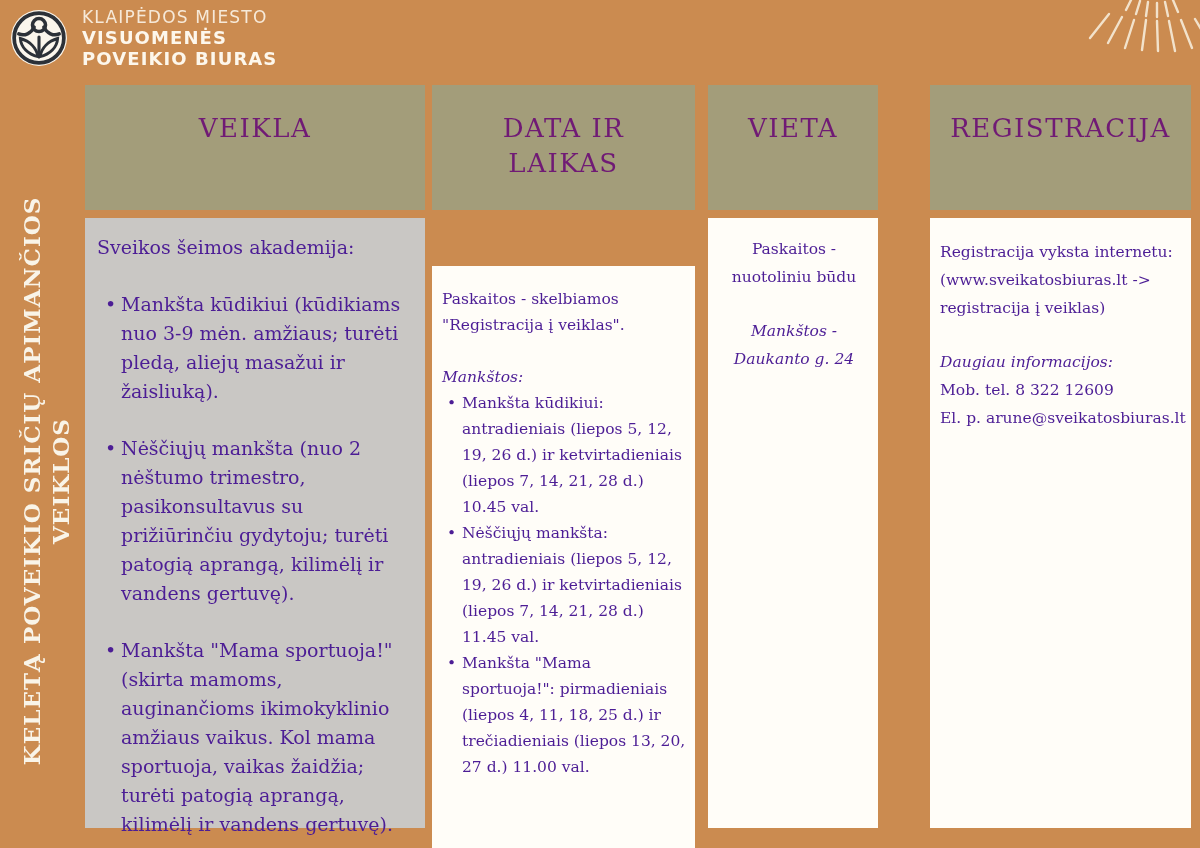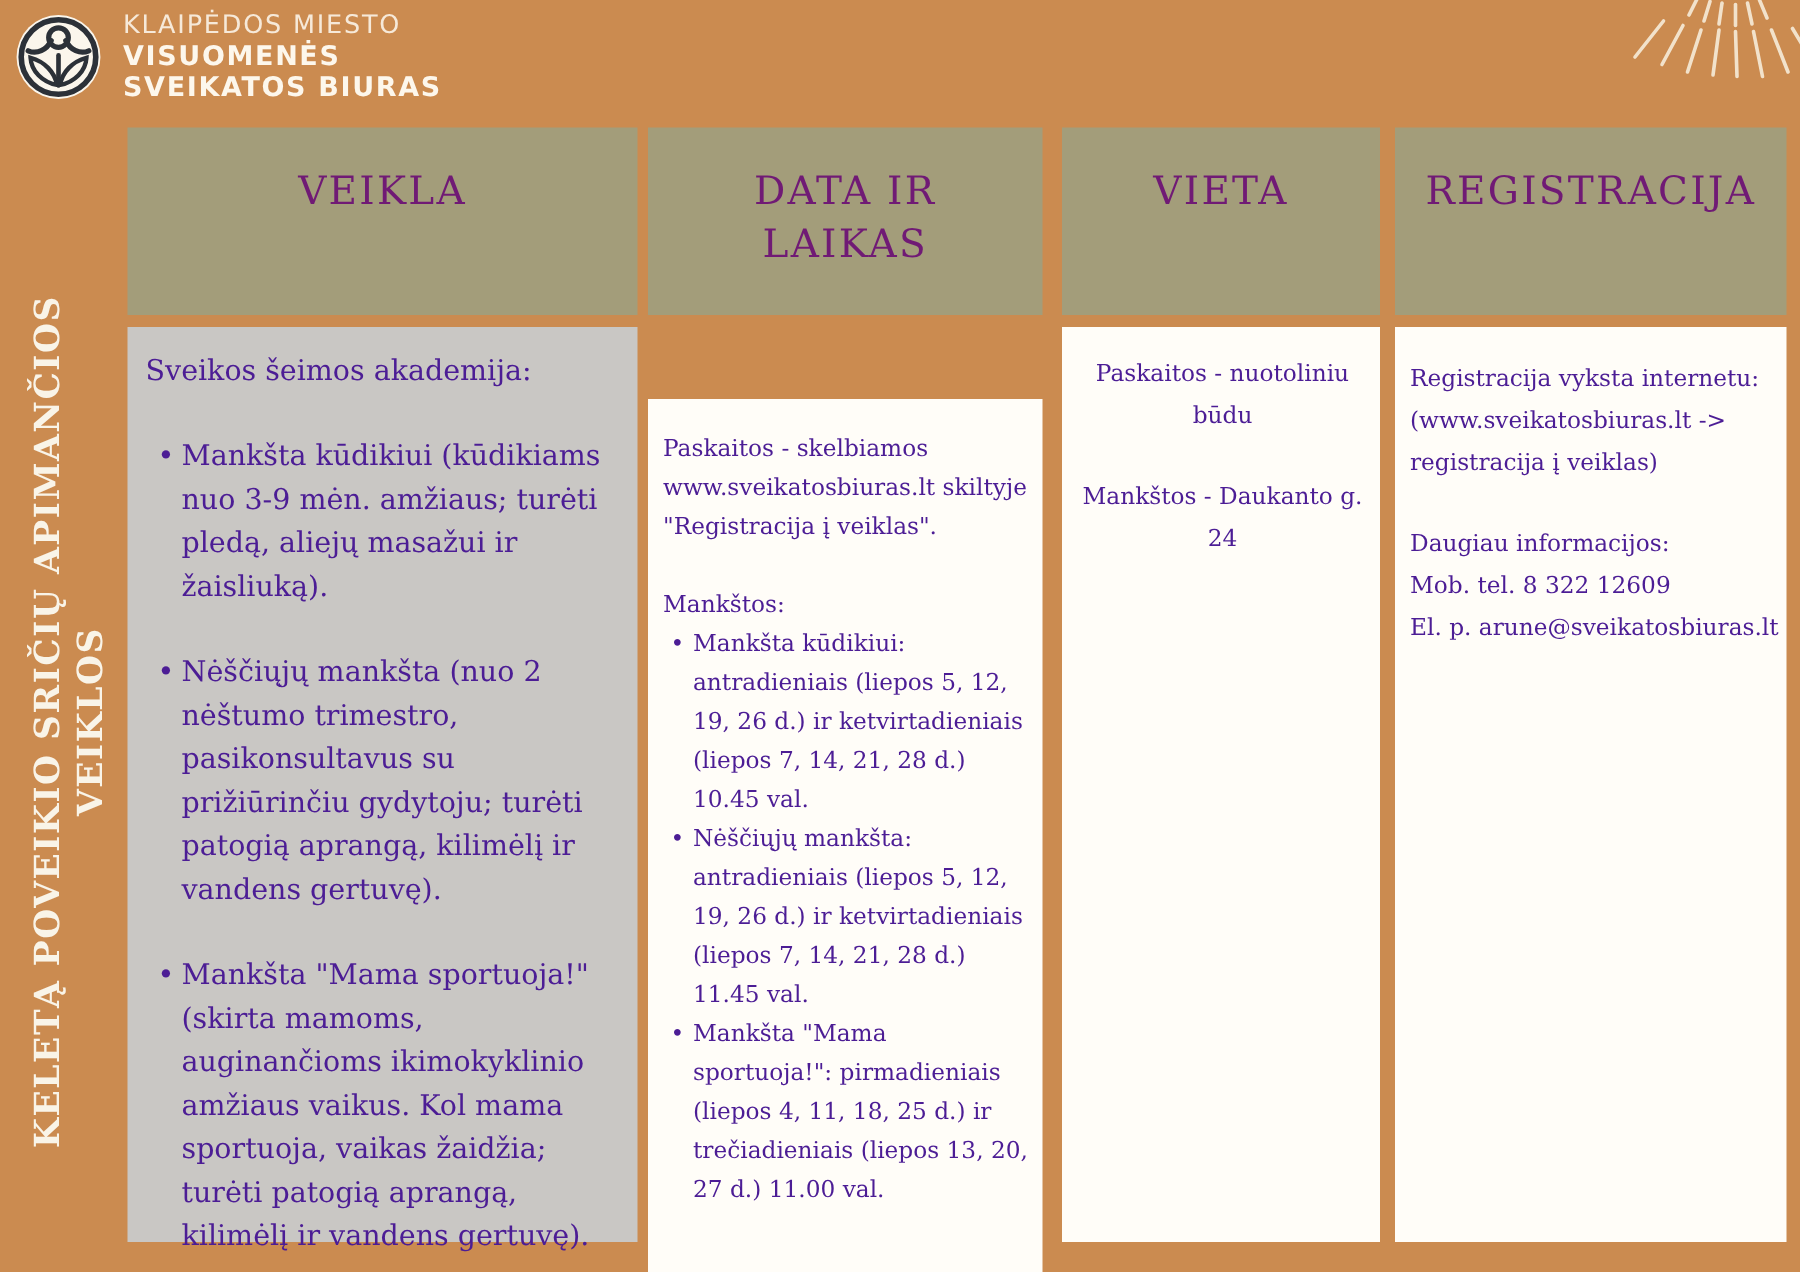--- a/index.html
+++ b/index.html
@@ -66,40 +66,40 @@
     text-align: center;
     line-height: 1.35;
   }
   .bcell {
     top: 218px; height: 610px;
     color: #4c1d95;
     background: #fffdf8;
   }
   .c1 { left: 85px;  width: 340px; }
   .c2 { left: 432px; width: 263px; }
-  .c3 { left: 708px; width: 212px; text-align: center; }
+  .c3 { left: 708px; width: 170px; text-align: center; }
   .c4 { left: 930px; width: 261px; }
   .h2-inner { max-width: 175px; }
 
   .bcell.c1 { background: #c9c7c4; padding: 15px 12px 10px 12px; font-size: 19px; line-height: 29px; }
   .bcell.c2 { padding: 20px 9px 10px 10px; font-size: 15.5px; line-height: 26px; font-weight: 500; margin-top: 48px; }
   .bcell.c3 { padding: 17px 10px 10px 12px; font-size: 15.5px; line-height: 28px; font-weight: 500; }
   .bcell.c4 { padding: 20px 8px 10px 10px; font-size: 15.5px; line-height: 28px; font-weight: 500; }
 
   ul.bullets { list-style: none; }
   ul.bullets li { position: relative; padding-left: 20px; }
   ul.bullets li::before {
     content: "\2022";
     position: absolute; left: 5px; top: 0;
   }
   .c1 ul.bullets li { margin-top: 28px; padding-left: 24px; }
   .c1 ul.bullets li::before { left: 8px; }
   .c2 ul.bullets li { margin-top: 0; }
 
-  .para-gap { margin-top: 26px; }
+  .para-gap { margin-top: 26px; font-style: italic; }
   .line { white-space: nowrap; }
 </style>
 </head>
 <body>
 
 <div class="page">
 
   <div class="logo-block">
     <svg class="logo-icon-svg" viewBox="0 0 56 56">
       <circle cx="28" cy="28" r="27" fill="#fbf6ec"></circle>
@@ -109,21 +109,21 @@
         <path d="M 8.5 24 C 14 26.5 20.5 23.5 23.3 17.5" stroke-width="3.4"></path>
         <path d="M 47.5 24 C 42 26.5 35.5 23.5 32.7 17.5" stroke-width="3.4"></path>
         <path d="M 27 46 C 17.5 44 10.5 37 10 28.5 C 19 31 25.5 37.5 27 46 Z" stroke-width="2.8"></path>
         <path d="M 29 46 C 38.5 44 45.5 37 46 28.5 C 37 31 30.5 37.5 29 46 Z" stroke-width="2.8"></path>
         <path d="M 28 27 L 28 45" stroke-width="3"></path>
       </g>
     </svg>
     <div class="logo-text">
       <div class="logo-line1">KLAIPĖDOS MIESTO</div>
       <div class="logo-line2">VISUOMENĖS</div>
-      <div class="logo-line3">SVEIKATOS BIURAS</div>
+      <div class="logo-line3">POVEIKIO BIURAS</div>
     </div>
   </div>
 
   <svg class="rays" viewBox="0 0 180 95">
     <line x1="89" y1="14" x2="70" y2="38"></line>
     <line x1="102" y1="17" x2="88" y2="43"></line>
     <line x1="114" y1="20" x2="105" y2="48"></line>
     <line x1="126" y1="20" x2="122" y2="50"></line>
     <line x1="137" y1="21" x2="138" y2="51"></line>
     <line x1="149" y1="21" x2="155" y2="51"></line>
@@ -160,21 +160,20 @@
     <ul class="bullets">
       <li>Mankšta kūdikiui (kūdikiams nuo 3-9 mėn. amžiaus; turėti pledą, aliejų masažui ir žaisliuką).</li>
       <li>Nėščiųjų mankšta (nuo 2 nėštumo trimestro, pasikonsultavus su prižiūrinčiu gydytoju; turėti patogią aprangą, kilimėlį ir vandens gertuvę).</li>
       <li>Mankšta "Mama sportuoja!" (skirta mamoms, auginančioms ikimokyklinio amžiaus vaikus. Kol mama sportuoja, vaikas žaidžia; turėti patogią aprangą, kilimėlį ir vandens gertuvę).</li>
     </ul>
   </div>
 
   <div class="cell bcell c2">
     <div>
       <div class="line">Paskaitos - skelbiamos</div>
-      <div class="line">www.sveikatosbiuras.lt skiltyje</div>
       <div class="line">"Registracija į veiklas".</div>
     </div>
     <div class="para-gap">Mankštos:</div>
     <ul class="bullets">
       <li>Mankšta kūdikiui: antradieniais (liepos 5, 12, 19, 26 d.) ir ketvirtadieniais (liepos 7, 14, 21, 28 d.) 10.45 val.</li>
       <li>Nėščiųjų mankšta: antradieniais (liepos 5, 12, 19, 26 d.) ir ketvirtadieniais (liepos 7, 14, 21, 28 d.) 11.45 val.</li>
       <li>Mankšta "Mama sportuoja!": pirmadieniais (liepos 4, 11, 18, 25 d.) ir trečiadieniais (liepos 13, 20, 27 d.) 11.00 val.</li>
     </ul>
   </div>
 

